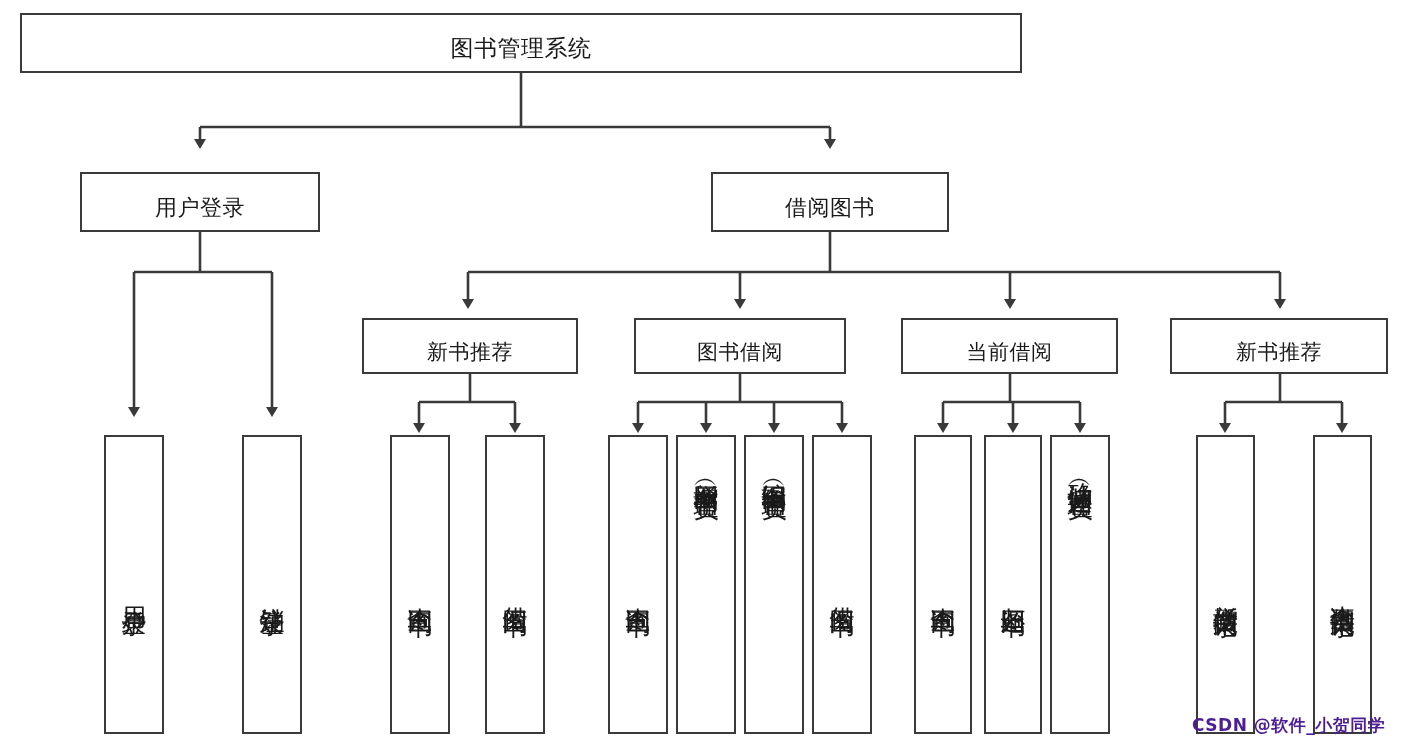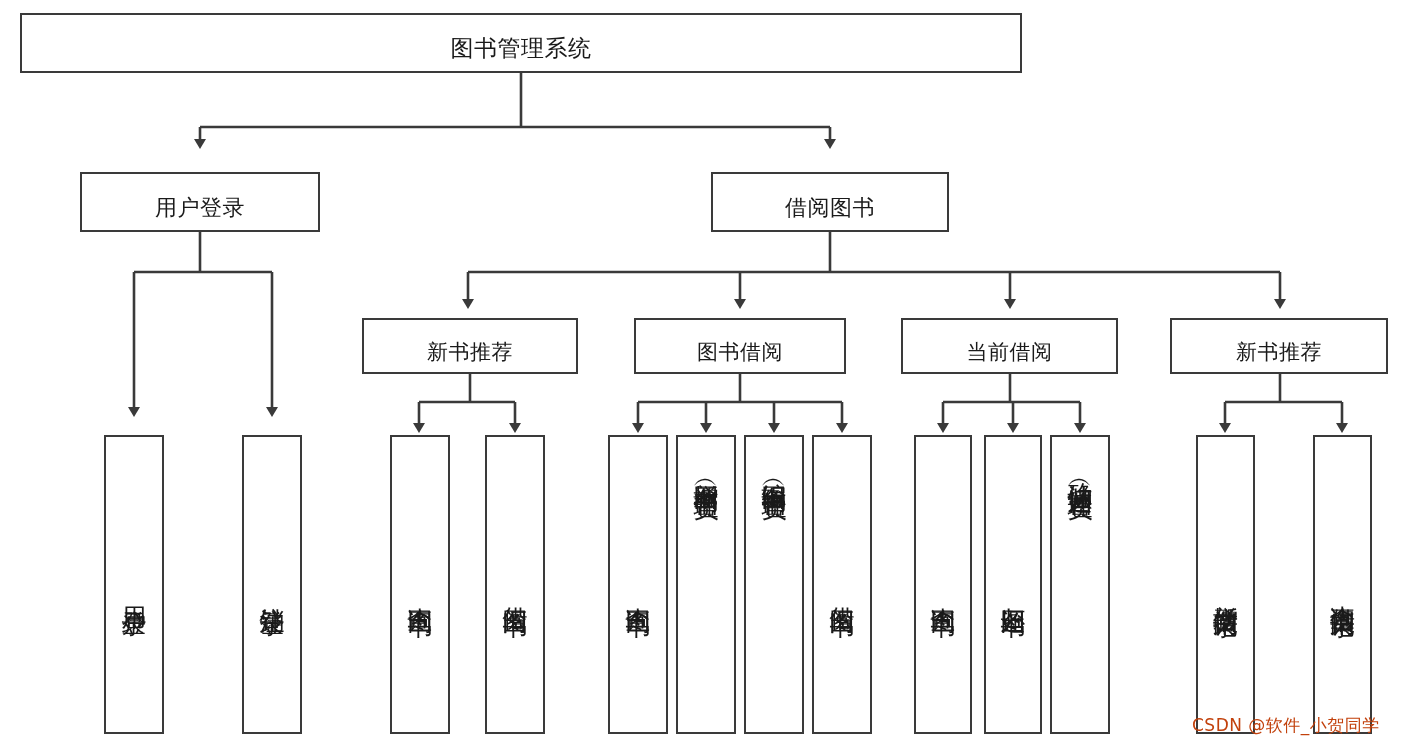--- a/index.html
+++ b/index.html
@@ -59,24 +59,25 @@
   }
   .node-leaf.shortlabel {
     align-items: center;
     padding-top: 0;
   }
   .watermark {
     position: absolute;
     left: 1192px;
     top: 714px;
     font-size: 17px;
-    color: #c2410c;
+    color: #4c1d95;
     letter-spacing: 0.5px;
     z-index: 6;
     white-space: nowrap;
+    font-weight: bold;
   }
 </style>
 </head>
 <body>
 
 <div id="canvas">
 
   <svg id="edges" viewBox="0 0 1405 747" xmlns="http://www.w3.org/2000/svg">
     <defs>
       <marker id="arrow" markerWidth="10" markerHeight="12" refX="1" refY="6" orient="auto" markerUnits="userSpaceOnUse">

